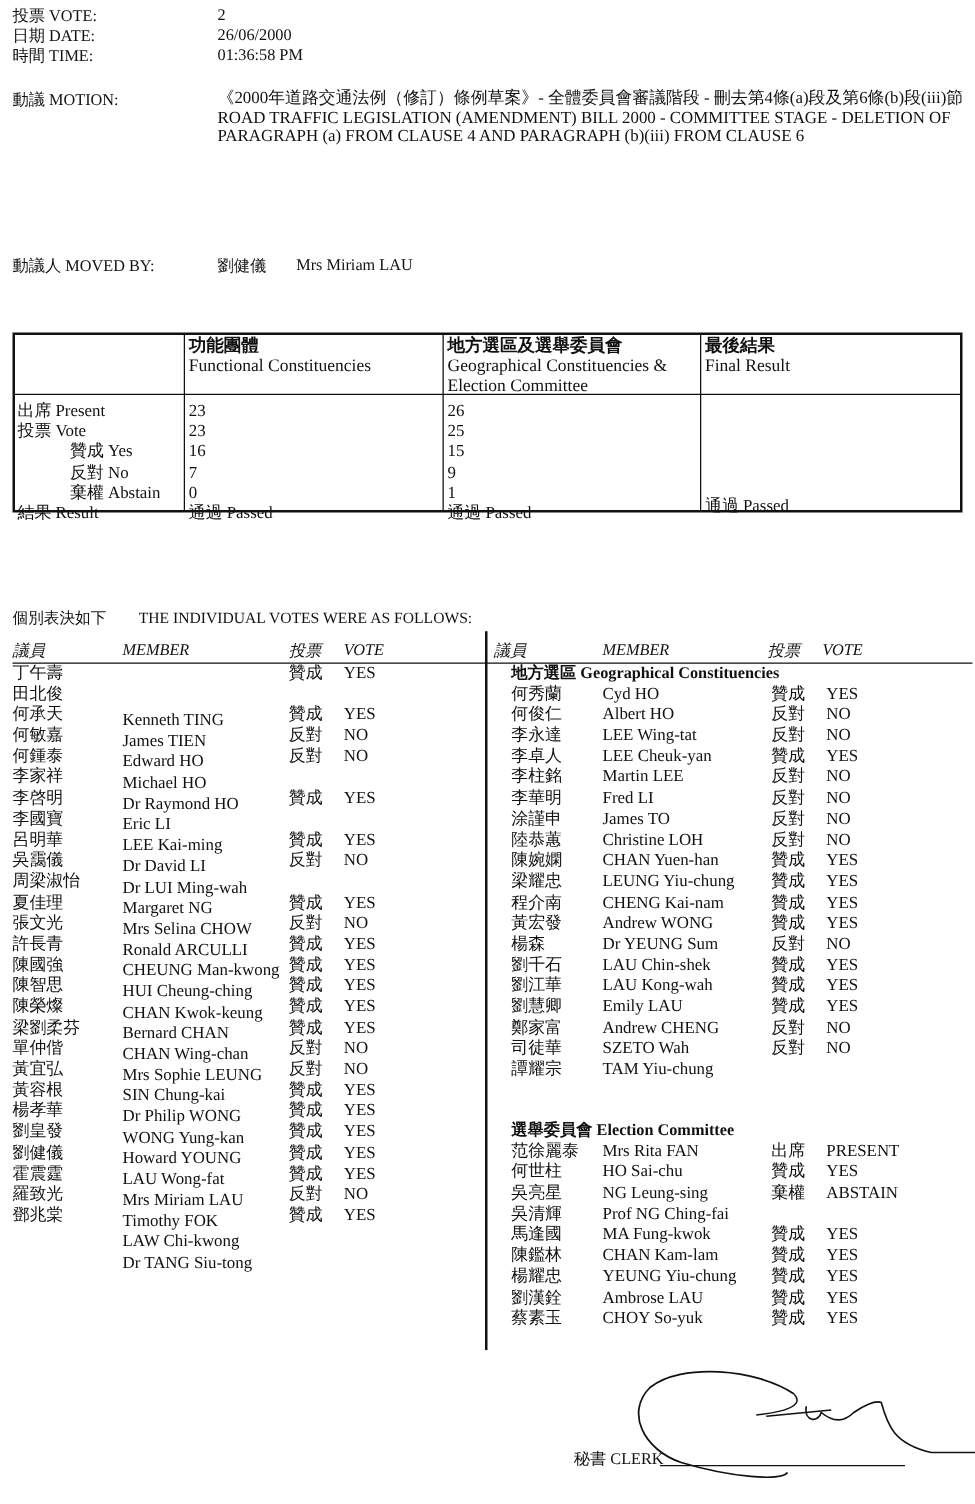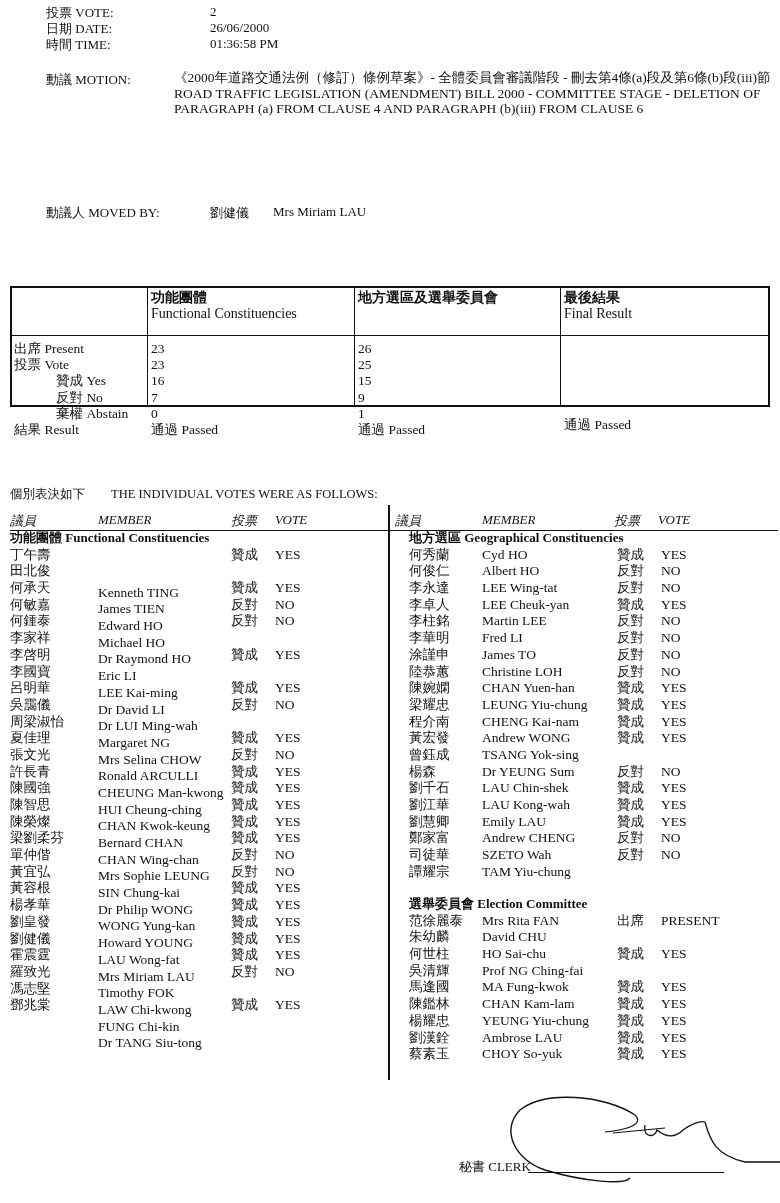--- a/index.html
+++ b/index.html
@@ -1,29 +1,29 @@
 <!DOCTYPE html>
 <html><head>
 <meta charset="utf-8">
 <style>
   html, body { margin: 0; padding: 0; background: #ffffff; }
   body {
     width: 780px; height: 1203px; position: relative; overflow: hidden;
     font-family: "Liberation Serif", "DejaVu Serif", serif;
     color: #111; font-size: 13px;
   }
-  .abs { position: absolute; white-space: nowrap; margin-left: 36px; }
+  .abs { position: absolute; white-space: nowrap; }
   .hdr-label { left: 10px; }
   .hdr-val { left: 174px; }
   .motion { position: absolute; left: 174px; top: 70px; width: 600px; line-height: 15.5px; font-size: 13.5px; }
   .motion div { white-space: normal; }
 
   
   .summary {
-    position: absolute; left: 10px; top: 286px; width: 760px; height: 121px;
+    position: absolute; left: 10px; top: 266px; width: 760px; height: 144px;
     border: 2px solid #111; box-sizing: border-box;
   }
   .summary .vline { position: absolute; top: 0; bottom: 0; width: 0; border-left: 1.5px solid #111; }
   .summary .hline { position: absolute; left: 0; right: 0; top: 47px; border-top: 1.5px solid #111; }
   .sum-head { position: absolute; top: 2px; line-height: 16px; font-size: 14px; }
   .sum-head .zh { font-weight: bold; }
   .rowlabels { position: absolute; left: 2px; top: 53px; line-height: 16.2px; font-size: 13.5px; }
   .rowlabels .ind { padding-left: 42px; }
   .col-vals { position: absolute; top: 53px; line-height: 16.2px; font-size: 13.5px; }
 
@@ -70,20 +70,21 @@
   <div class="vline" style="left:342px"></div>
   <div class="vline" style="left:548px"></div>
   <div class="hline"></div>
 
   <div class="sum-head" style="left:139px">
     <div class="zh">功能團體</div>
     <div>Functional Constituencies</div>
   </div>
   <div class="sum-head" style="left:346px">
     <div class="zh">地方選區及選舉委員會</div>
+    <div style="white-space:normal; width:200px">Geographical Constituencies &amp; Election Committee</div>
   </div>
   <div class="sum-head" style="left:552px">
     <div class="zh">最後結果</div>
     <div>Final Result</div>
   </div>
 
   <div class="rowlabels">
     <div>出席 Present</div>
     <div>投票 Vote</div>
     <div class="ind">贊成 Yes</div>
@@ -122,23 +123,20 @@
 <div class="colhead" style="left:98px">MEMBER</div>
 <div class="colhead" style="left:231px">投票</div>
 <div class="colhead" style="left:275px">VOTE</div>
 
 <div class="colhead" style="left:395px">議員</div>
 <div class="colhead" style="left:482px">MEMBER</div>
 <div class="colhead" style="left:614px">投票</div>
 <div class="colhead" style="left:658px">VOTE</div>
 
 <div class="col left" style="left:10px; top:530px; width:370px">
-  <div class="row">
-      <span class="c1 grp">功能團體 Functional Constituencies</span>
-    </div>
   <div id="func-rows">
       <div class="row">
         <span class="c1">丁午壽</span>
         <span class="c2">Kenneth TING</span>
         <span class="c3">贊成</span>
         <span class="c4">YES</span>
       </div>
       <div class="row">
         <span class="c1">田北俊</span>
         <span class="c2">James TIEN</span>
@@ -281,26 +279,20 @@
         <span class="c1">霍震霆</span>
         <span class="c2">Timothy FOK</span>
         <span class="c3">贊成</span>
         <span class="c4">YES</span>
       </div>
       <div class="row">
         <span class="c1">羅致光</span>
         <span class="c2">LAW Chi-kwong</span>
         <span class="c3">反對</span>
         <span class="c4">NO</span>
-      </div>
-      <div class="row">
-        <span class="c1">馮志堅</span>
-        <span class="c2">FUNG Chi-kin</span>
-        <span class="c3"></span>
-        <span class="c4"></span>
       </div>
       <div class="row">
         <span class="c1">鄧兆棠</span>
         <span class="c2">Dr TANG Siu-tong</span>
         <span class="c3">贊成</span>
         <span class="c4">YES</span>
       </div>
     </div>
 </div>
 
@@ -375,26 +367,20 @@
         <span class="c3">贊成</span>
         <span class="c4">YES</span>
       </div>
       <div class="row">
         <span class="c1">黃宏發</span>
         <span class="c2">Andrew WONG</span>
         <span class="c3">贊成</span>
         <span class="c4">YES</span>
       </div>
       <div class="row">
-        <span class="c1">曾鈺成</span>
-        <span class="c2">TSANG Yok-sing</span>
-        <span class="c3"></span>
-        <span class="c4"></span>
-      </div>
-      <div class="row">
         <span class="c1">楊森</span>
         <span class="c2">Dr YEUNG Sum</span>
         <span class="c3">反對</span>
         <span class="c4">NO</span>
       </div>
       <div class="row">
         <span class="c1">劉千石</span>
         <span class="c2">LAU Chin-shek</span>
         <span class="c3">贊成</span>
         <span class="c4">YES</span>
@@ -436,30 +422,30 @@
       <span class="c1 grp">選舉委員會 Election Committee</span>
     </div>
   <div id="ec-rows">
       <div class="row">
         <span class="c1">范徐麗泰</span>
         <span class="c2">Mrs Rita FAN</span>
         <span class="c3">出席</span>
         <span class="c4">PRESENT</span>
       </div>
       <div class="row">
-        <span class="c1">朱幼麟</span>
-        <span class="c2">David CHU</span>
-        <span class="c3"></span>
-        <span class="c4"></span>
-      </div>
-      <div class="row">
         <span class="c1">何世柱</span>
         <span class="c2">HO Sai-chu</span>
         <span class="c3">贊成</span>
         <span class="c4">YES</span>
+      </div>
+      <div class="row">
+        <span class="c1">吳亮星</span>
+        <span class="c2">NG Leung-sing</span>
+        <span class="c3">棄權</span>
+        <span class="c4">ABSTAIN</span>
       </div>
       <div class="row">
         <span class="c1">吳清輝</span>
         <span class="c2">Prof NG Ching-fai</span>
         <span class="c3"></span>
         <span class="c4"></span>
       </div>
       <div class="row">
         <span class="c1">馬逢國</span>
         <span class="c2">MA Fung-kwok</span>

